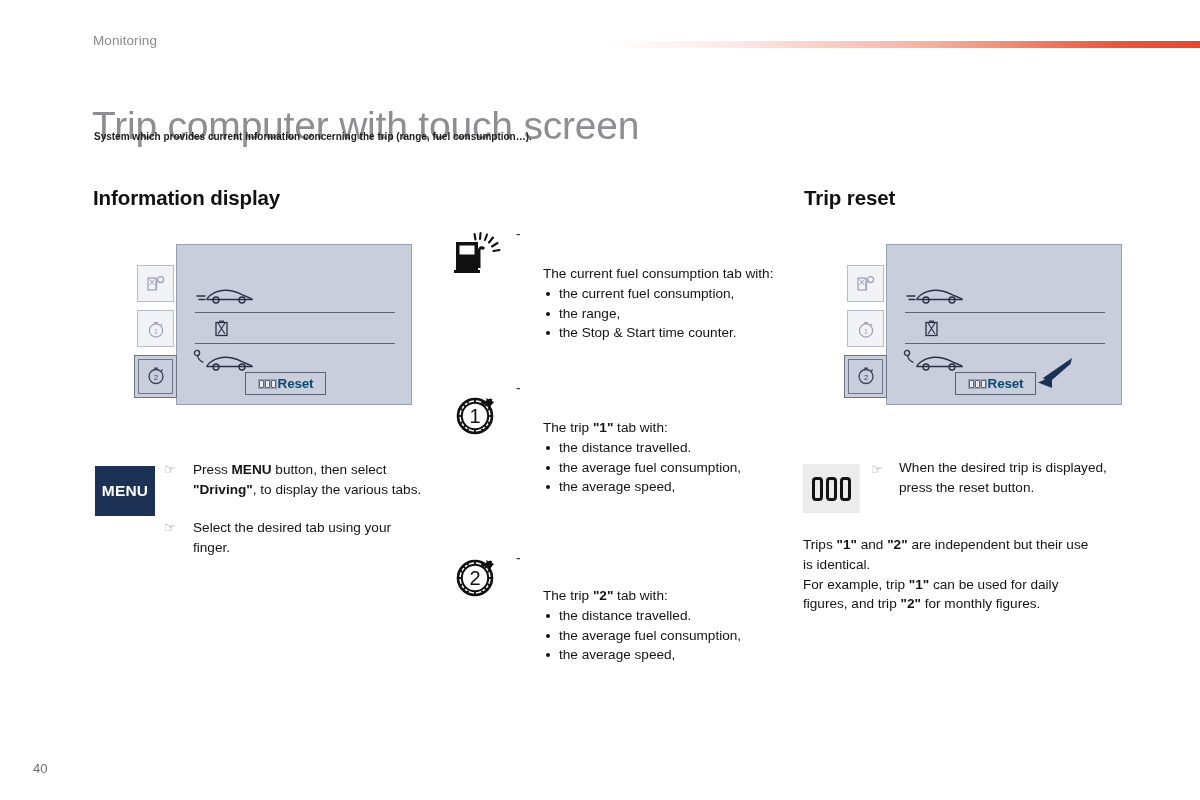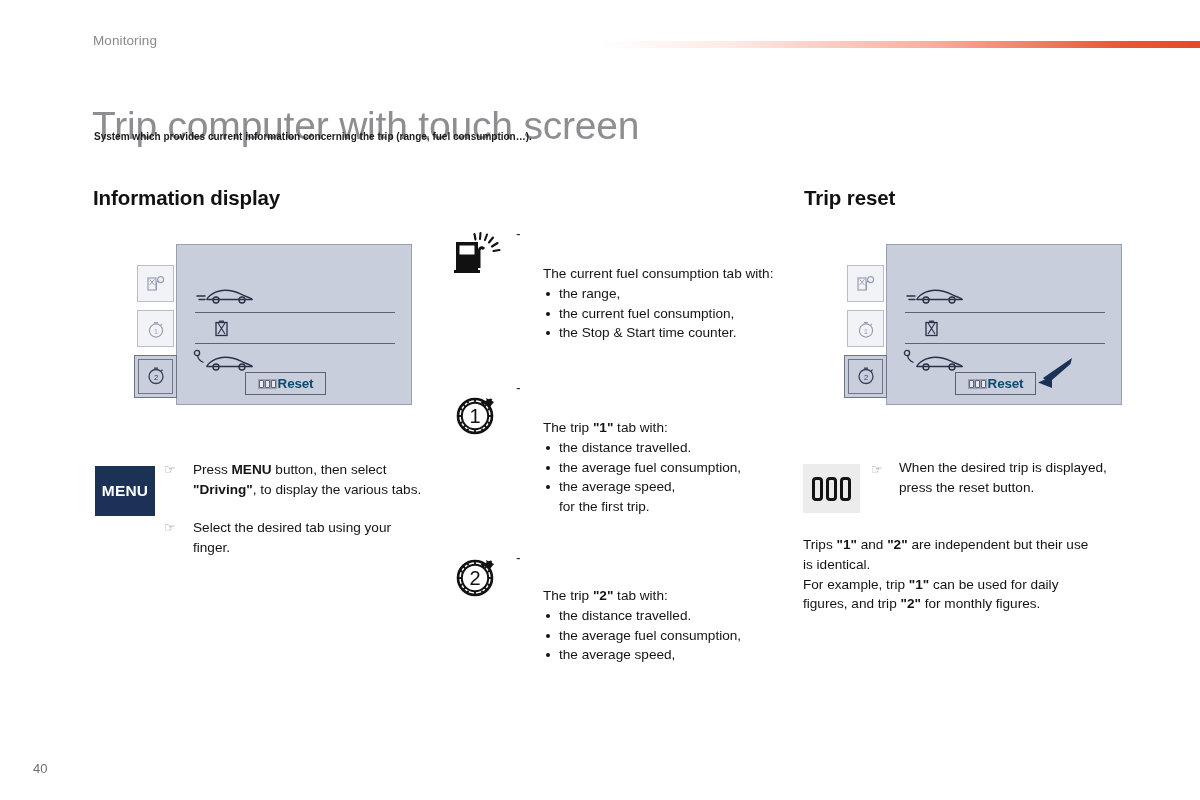--- a/index.html
+++ b/index.html
@@ -397,22 +397,22 @@
         <path d="M41.5 23 L47.5 22"></path>
         <path d="M23.5 11.5 L22.5 6"></path>
       </g>
     </svg>
   </span>
 </div>
 <span class="item-dash" style="left:516px; top:226px;">-</span>
 <div class="item-body" style="left:543px; top:224px; width:248px;">
   <span class="lead">The current fuel consumption tab with:</span>
   <ul>
+    <li>the current fuel consumption,</li>
     <li>the range,</li>
-    <li>the current fuel consumption,</li>
     <li>the Stop &amp; Start time counter.</li>
   </ul>
 </div>
 
 <div class="item-block" style="left:452px; top:388px;">
   <span>
     <svg width="52" height="52" viewBox="0 0 52 52">
       <g stroke="#111" stroke-width="2.6" fill="none">
         <circle cx="23" cy="28" r="17"></circle>
       </g>
@@ -443,21 +443,20 @@
     </svg>
   </span>
 </div>
 <span class="item-dash" style="left:516px; top:380px;">-</span>
 <div class="item-body" style="left:543px; top:378px; width:248px;">
   <span class="lead">The trip <b>"1"</b> tab with:</span>
   <ul>
     <li>the distance travelled.</li>
     <li>the average fuel consumption,</li>
     <li>the average speed,</li>
-    <li class="cont">for the first trip.</li>
   </ul>
 </div>
 
 <div class="item-block" style="left:452px; top:550px;">
   <span>
     <svg width="52" height="52" viewBox="0 0 52 52">
       <g stroke="#111" stroke-width="2.6" fill="none">
         <circle cx="23" cy="28" r="17"></circle>
       </g>
       <g stroke="#111" stroke-width="2" fill="none">

